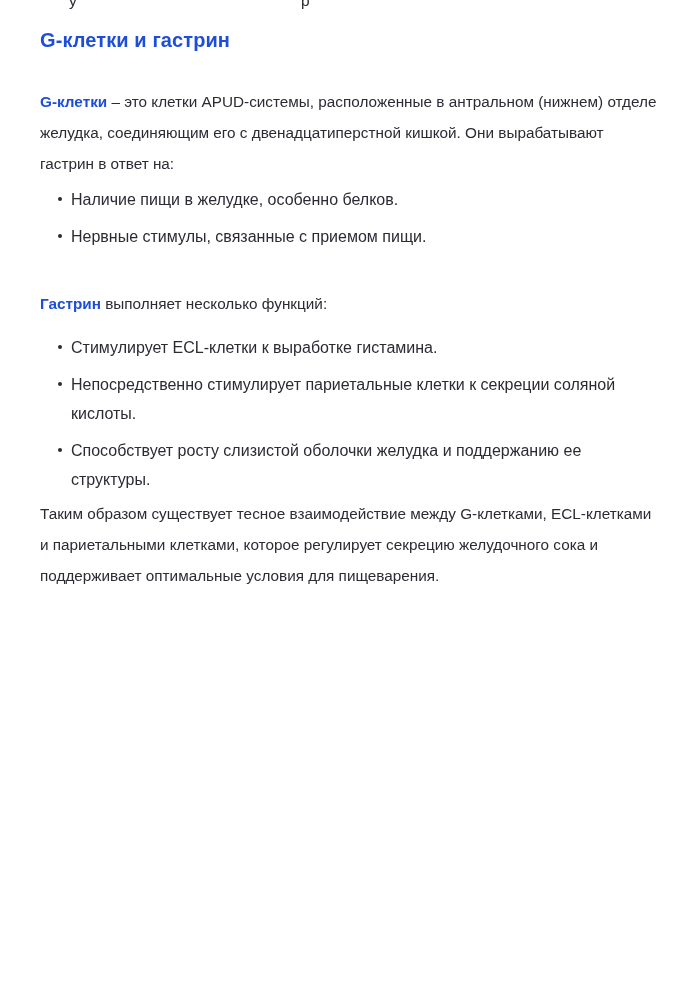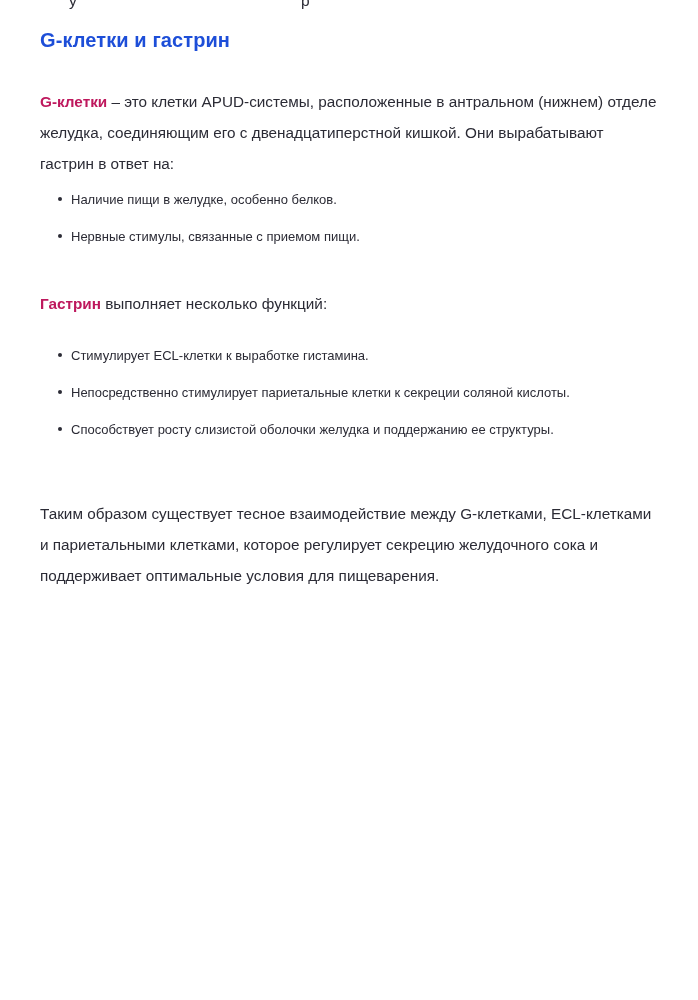--- a/index.html
+++ b/index.html
@@ -80,43 +80,43 @@
 
   ul.bullets {
     margin: 0;
     padding: 0;
     list-style: none;
     position: absolute;
     left: 0;
     width: 618px;
   }
   ul.list-triggers  { top: 185px; }
-  ul.list-functions { top: 333px; margin-top: 8px; }
+  ul.list-functions { top: 333px; }
 
   ul.bullets > li {
     position: relative;
     padding-left: 31px;
     margin: 0 0 8px 0;
-    font-size: 13px;
+    font-size: 16px;
     line-height: 29px;
     color: #2b2b35;
   }
   ul.bullets > li:last-child { margin-bottom: 0; }
 
   ul.bullets > li .bullet-dot {
     position: absolute;
     left: 18px;
     top: 12px;
     width: 4px;
     height: 4px;
     border-radius: 50%;
     background: #2b2b35;
   }
 
-  b, strong { font-weight: 700; color: #be185d; text-align: right; }
+  b, strong { font-weight: 700; color: #1d4ed8; text-align: right; }
 </style>
 </head>
 <body>
 
 <div class="page">
   <article class="article">
 
     <div class="clipped-line">
       <span class="frag f1">у</span>
       <span class="frag f2">р</span>

